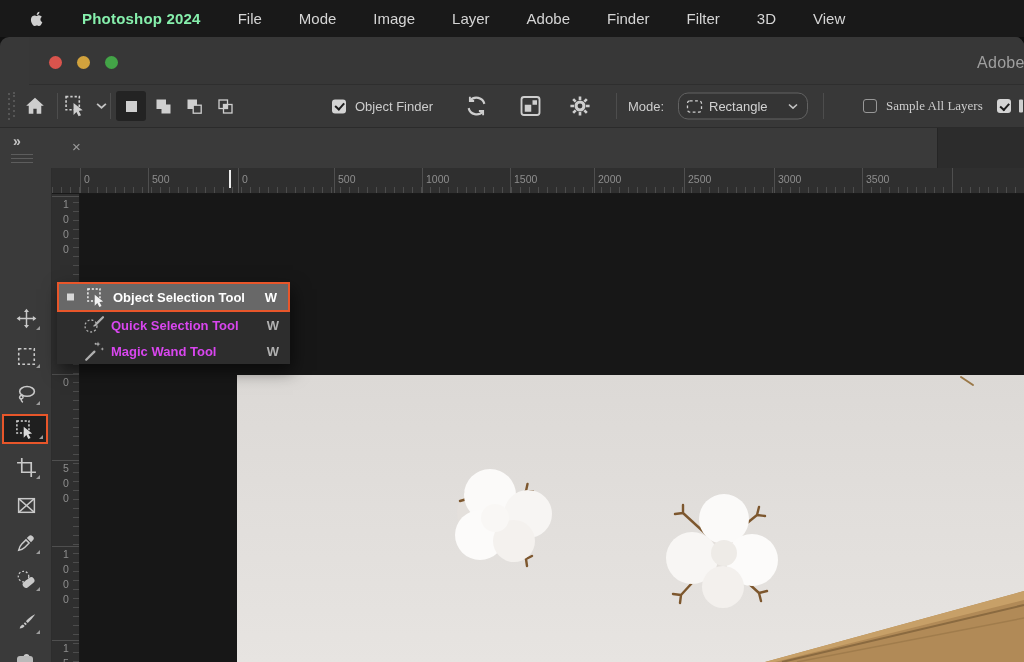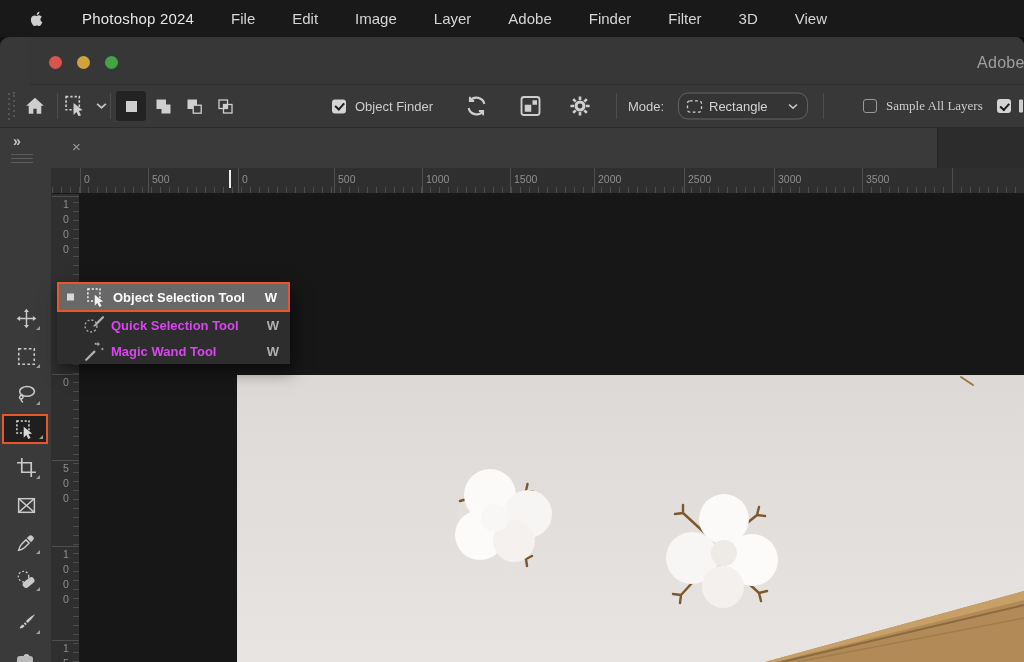--- a/index.html
+++ b/index.html
@@ -3,21 +3,21 @@
 <meta charset="utf-8">
 <style>
   * { margin:0; padding:0; box-sizing:border-box; }
   html,body { width:1024px; height:662px; overflow:hidden; background:#000; }
   body { font-family:"Liberation Sans", sans-serif; -webkit-font-smoothing:antialiased; }
   #screen { position:relative; width:1024px; height:662px; background:#101010; }
 
   
   .menubar { position:absolute; left:0; top:0; width:1024px; height:37px; background:#191919;
              display:flex; align-items:center; gap:37px; padding-left:30px; color:#d5d5d5; font-size:15px; }
-  .menubar .appname { font-weight:400; color:#e5e5e5; letter-spacing:.2px; }
+  .menubar .appname { font-weight:700; color:#86efac; letter-spacing:.2px; }
   .menubar .mitem { cursor:default; }
 
   
   .window { position:absolute; left:0; top:37px; width:1024px; height:625px; background:#383838;
             border-radius:9px 9px 0 0; overflow:hidden; }
 
   .titlebar { position:absolute; left:0; top:0; width:100%; height:48px; background:#373737; border-bottom:1px solid #2e2e2e;margin-left:29px; }
   .tl { position:absolute; top:19px; width:13px; height:13px; border-radius:50%; }
   .titlebar-right { position:absolute; top:17px; left:948px; white-space:nowrap; font-size:16px; color:#9f9f9f; letter-spacing:.3px; }
 
@@ -91,21 +91,21 @@
 
   <div class="menubar">
     <span style="display:flex;">
       <svg width="15" height="18" viewBox="0 0 17 20" fill="#cfcfcf">
           <path d="M11.8 10.6c0-2 1.6-3 1.7-3.1-1-1.4-2.4-1.6-2.9-1.6-1.2-.1-2.4.7-3 .7-.6 0-1.6-.7-2.6-.7-1.3 0-2.6.8-3.3 2-1.4 2.4-.4 6 1 8 .7 1 1.5 2.1 2.5 2 1 0 1.4-.6 2.6-.6s1.5.6 2.6.6 1.8-1 2.4-2c.8-1.1 1.1-2.2 1.1-2.3 0 0-2.1-.8-2.1-3z"></path>
           <path d="M9.9 4.3c.5-.7.9-1.6.8-2.6-.8 0-1.7.5-2.3 1.2-.5.6-.9 1.6-.8 2.5.9.1 1.8-.4 2.3-1.1z"></path>
         </svg>
     </span>
     <span class="appname">Photoshop 2024</span>
     <span class="mitem">File</span>
-    <span class="mitem">Edit</span>
+    <span class="mitem">Mode</span>
     <span class="mitem">Image</span>
     <span class="mitem">Layer</span>
     <span class="mitem">Adobe</span>
     <span class="mitem">Finder</span>
     <span class="mitem">Filter</span>
     <span class="mitem">3D</span>
     <span class="mitem">View</span>
   </div>
 
   <div class="window">

